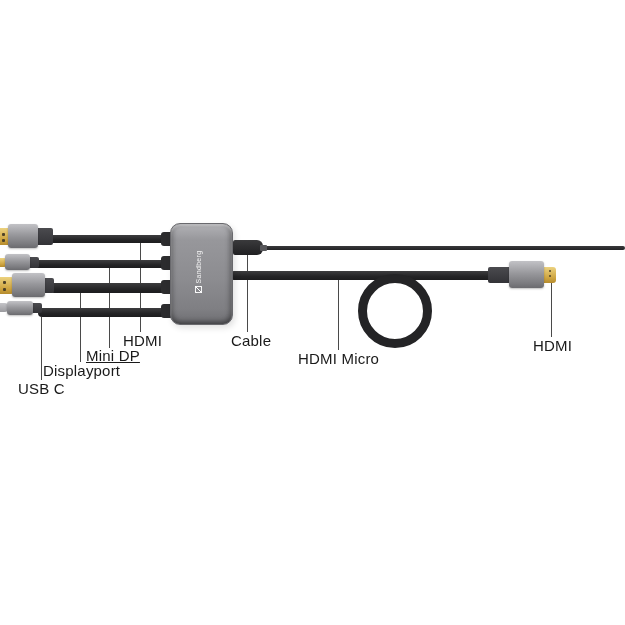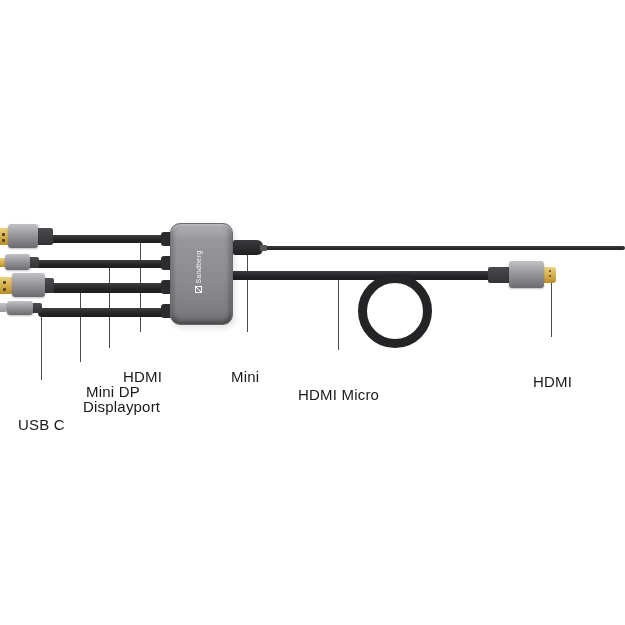--- a/index.html
+++ b/index.html
@@ -34,21 +34,21 @@
     transform:rotate(-90deg);transform-origin:center center;
   }
   .logo-mark{width:7px;height:7px;border:1px solid rgba(255,255,255,.9);box-sizing:border-box;
     background:linear-gradient(135deg,transparent 44%,#fff 44%,#fff 58%,transparent 58%);}
   .logo-text{font-size:7px;letter-spacing:.3px;color:rgba(255,255,255,.92);line-height:1;}
   
   .micro-plug{position:absolute;left:233px;top:240px;width:30px;height:15px;background:linear-gradient(180deg,#3a3a3c,#202022);border-radius:2px 6px 6px 2px;z-index:4;}
   .micro-tab{position:absolute;left:260px;top:245px;width:7px;height:6px;background:#56565a;border-radius:1px;z-index:5;}
   .loop{position:absolute;left:358px;top:274px;width:74px;height:74px;border:9px solid #242426;border-radius:50%;box-sizing:border-box;z-index:2;}
   
-  .callout{position:absolute;font-size:15px;color:#1a1a1a;letter-spacing:.2px;z-index:6;white-space:nowrap;margin-top:36px;}
+  .callout{position:absolute;font-size:15px;color:#1a1a1a;letter-spacing:.2px;z-index:6;white-space:nowrap;}
 </style>
 </head>
 <body>
 
 <div class="scene">
 
   <div class="leader" style="left:41px;top:317px;height:63px;"></div>
   <div class="leader" style="left:80px;top:293px;height:69px;"></div>
   <div class="leader" style="left:109px;top:268px;height:80px;"></div>
   <div class="leader" style="left:140px;top:243px;height:89px;"></div>
@@ -99,20 +99,20 @@
   <div class="cable" style="left:230px;top:271px;width:262px;height:9px;"></div>
   <div class="loop"></div>
 
   <div class="neck" style="left:488px;top:267px;width:24px;height:16px;"></div>
   <div class="tip" style="left:543px;top:267px;width:13px;height:16px;"></div>
   <div class="pin-dot" style="left:549px;top:270px;width:2px;height:2px;"></div>
   <div class="pin-dot" style="left:549px;top:275px;width:2px;height:2px;"></div>
   <div class="bodyc" style="left:509px;top:261px;width:35px;height:27px;"></div>
 
   <div class="callout" style="left:18px;top:380px;">USB C</div>
-  <div class="callout" style="left:43px;top:362px;padding-left:40px;">Displayport</div>
-  <div class="callout" style="left:86px;top:347px;">Mini DP</div>
+  <div class="callout" style="left:43px;top:362px;">Displayport</div>
+  <div class="callout" style="left:86px;top:347px;text-decoration:underline;">Mini DP</div>
   <div class="callout" style="left:123px;top:332px;">HDMI</div>
-  <div class="callout" style="left:231px;top:332px;">Mini</div>
+  <div class="callout" style="left:231px;top:332px;">Cable</div>
   <div class="callout" style="left:298px;top:350px;">HDMI Micro</div>
   <div class="callout" style="left:533px;top:337px;">HDMI</div>
 
 </div>
 
 </body></html>

